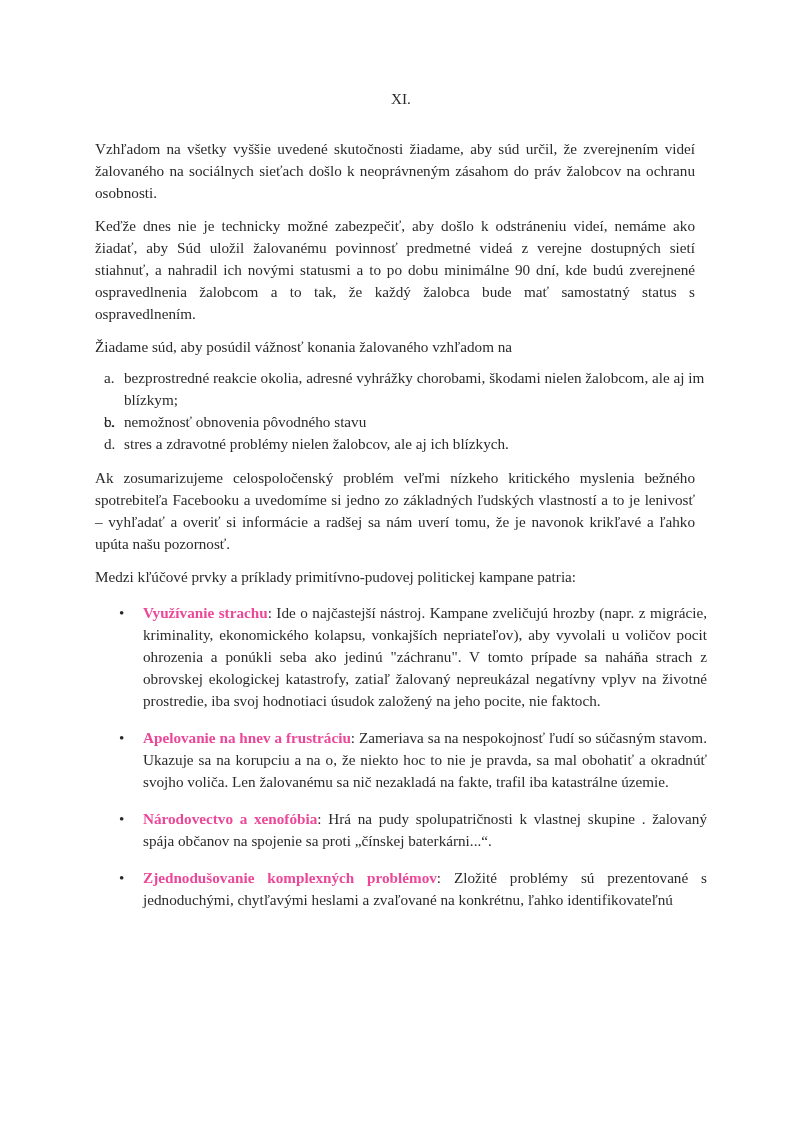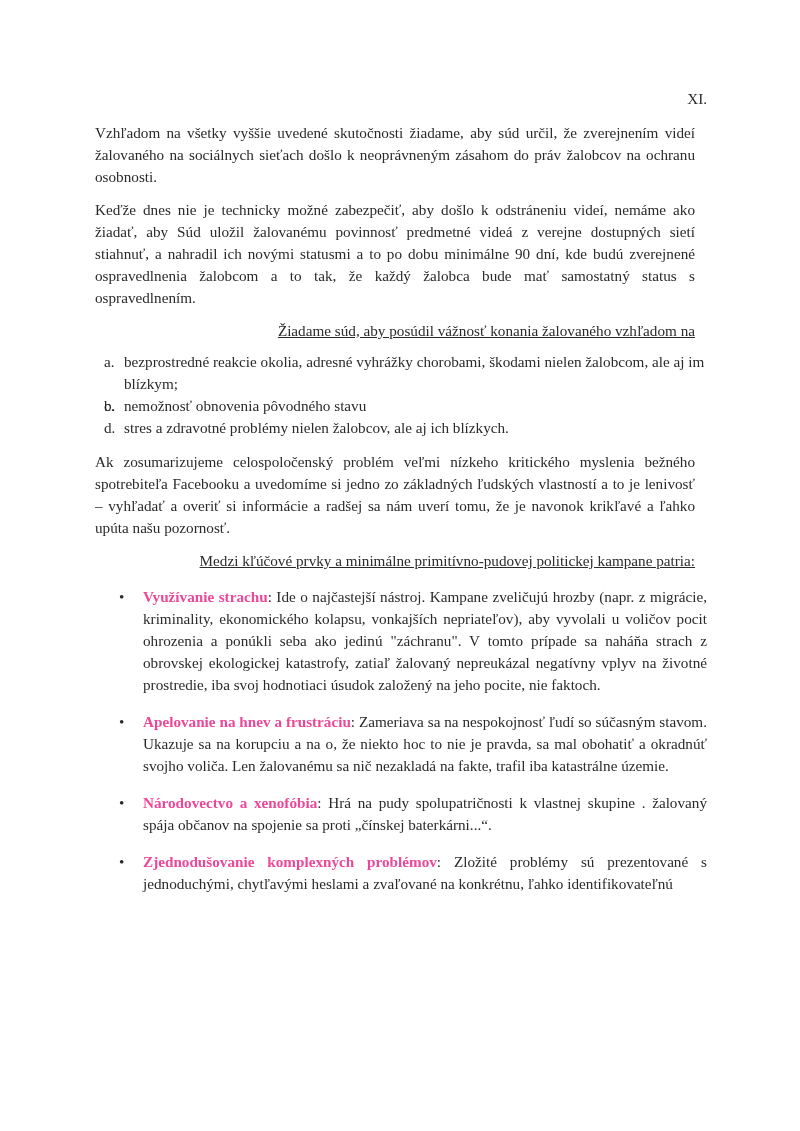--- a/index.html
+++ b/index.html
@@ -2,23 +2,23 @@
 <html><head>
 <meta charset="utf-8">
 <style>
   html, body { margin: 0; padding: 0; background: #ffffff; }
   body { width: 800px; height: 1131px; position: relative; overflow: hidden; }
   .page {
     position: absolute; left: 95px; top: 88px; width: 612px;
     font-family: "Liberation Serif", "DejaVu Serif", serif;
     font-size: 15.2px; line-height: 22px; color: #2a2a2a;
   }
-  .heading { text-align: right; margin: 0 0 12px 0; }
+  .heading { text-align: center; margin: 0 0 28px 0; }
   p { margin: 0 12px 11px 0; text-align: justify; }
-  p.last-left { text-align: right; text-decoration: underline; }
+  p.last-left { text-align: left; }
   ol.alpha { list-style: none; margin: -2px 0 12px 0; padding: 0; }
   ol.alpha li { position: relative; padding-left: 29px; margin: 0; text-align: left; }
   ol.alpha li .marker { position: absolute; left: 9px; top: 0; }
   ul.bullets { list-style: none; margin: 14px 0 0 0; padding: 0; }
   ul.bullets li { position: relative; padding-left: 48px; margin: 0 0 15px 0; text-align: justify; }
   ul.bullets li .dot { position: absolute; left: 24px; top: 0; }
   b { font-weight: bold; color: #ec4899; }
 </style>
 </head>
 <body>
@@ -31,21 +31,21 @@
   <p class="last-left">Žiadame súd, aby posúdil vážnosť konania žalovaného vzhľadom na</p>
 
   <ol class="alpha">
     <li><span class="marker">a.</span><span>bezprostredné reakcie okolia, adresné vyhrážky chorobami, škodami nielen žalobcom, ale aj im blízkym;</span></li>
     <li><span class="marker">b.</span></li>
     <li><span class="marker">c.</span><span>nemožnosť obnovenia pôvodného stavu</span></li>
     <li><span class="marker">d.</span><span>stres a zdravotné problémy nielen žalobcov, ale aj ich blízkych.</span></li>
   </ol>
 
   <p>Ak zosumarizujeme celospoločenský problém veľmi nízkeho kritického myslenia bežného spotrebiteľa Facebooku a uvedomíme si jedno zo základných ľudských vlastností a to je lenivosť – vyhľadať a overiť si informácie a radšej sa nám uverí tomu, že je navonok krikľavé a ľahko upúta našu pozornosť.</p>
-  <p class="last-left">Medzi kľúčové prvky a minimálne primitívno-pudovej politickej  kampane patria:</p>
+  <p class="last-left">Medzi kľúčové prvky a príklady primitívno-pudovej politickej  kampane patria:</p>
 
   <ul class="bullets">
     <li><span class="dot">•</span><b>Využívanie strachu</b><span>: Ide o najčastejší nástroj. Kampane zveličujú hrozby (napr. z migrácie, kriminality, ekonomického kolapsu, vonkajších nepriateľov), aby vyvolali u voličov pocit ohrozenia a ponúkli seba ako jedinú "záchranu". V tomto prípade sa naháňa strach z obrovskej ekologickej katastrofy, zatiaľ žalovaný nepreukázal negatívny vplyv na životné prostredie, iba svoj hodnotiaci úsudok založený na jeho pocite, nie faktoch.</span></li>
     <li><span class="dot">•</span><b>Apelovanie na hnev a frustráciu</b><span>: Zameriava sa na nespokojnosť ľudí so súčasným stavom. Ukazuje sa na korupciu a na o, že niekto hoc to nie je pravda, sa mal obohatiť a okradnúť svojho voliča. Len žalovanému sa nič nezakladá na fakte, trafil iba katastrálne územie.</span></li>
     <li><span class="dot">•</span><b>Národovectvo a xenofóbia</b><span>: Hrá na pudy spolupatričnosti k vlastnej skupine . žalovaný spája občanov na spojenie sa proti „čínskej baterkárni...“.</span></li>
     <li><span class="dot">•</span><b>Zjednodušovanie komplexných problémov</b><span>: Zložité problémy sú prezentované s jednoduchými, chytľavými heslami a zvaľované na konkrétnu, ľahko identifikovateľnú</span></li>
   </ul>
 </div>
 
 </body></html>

